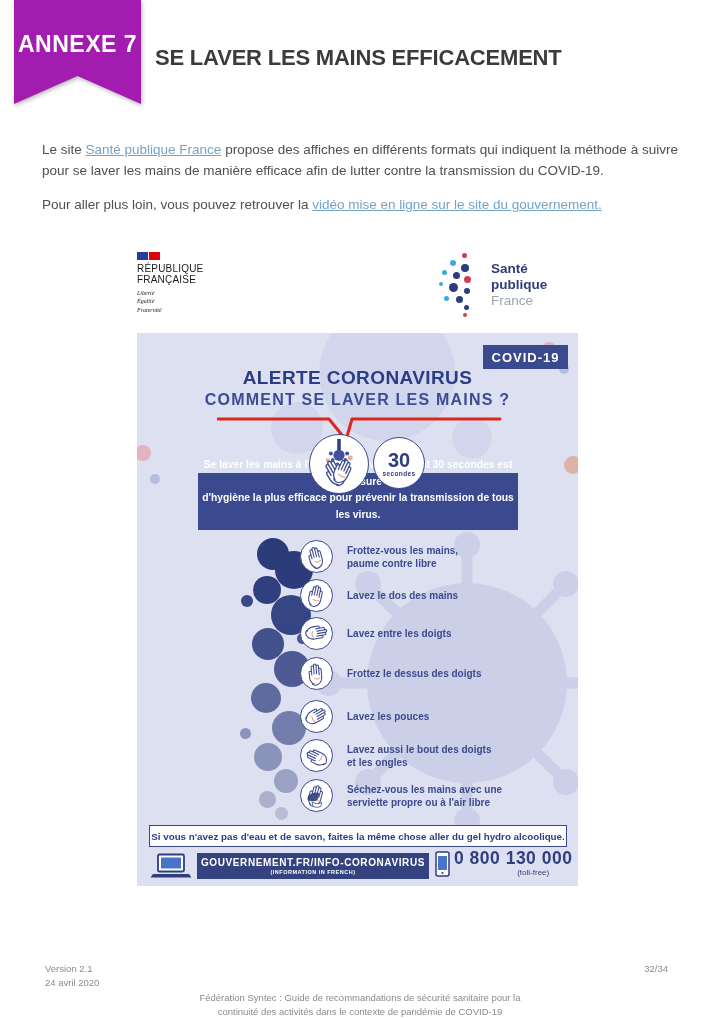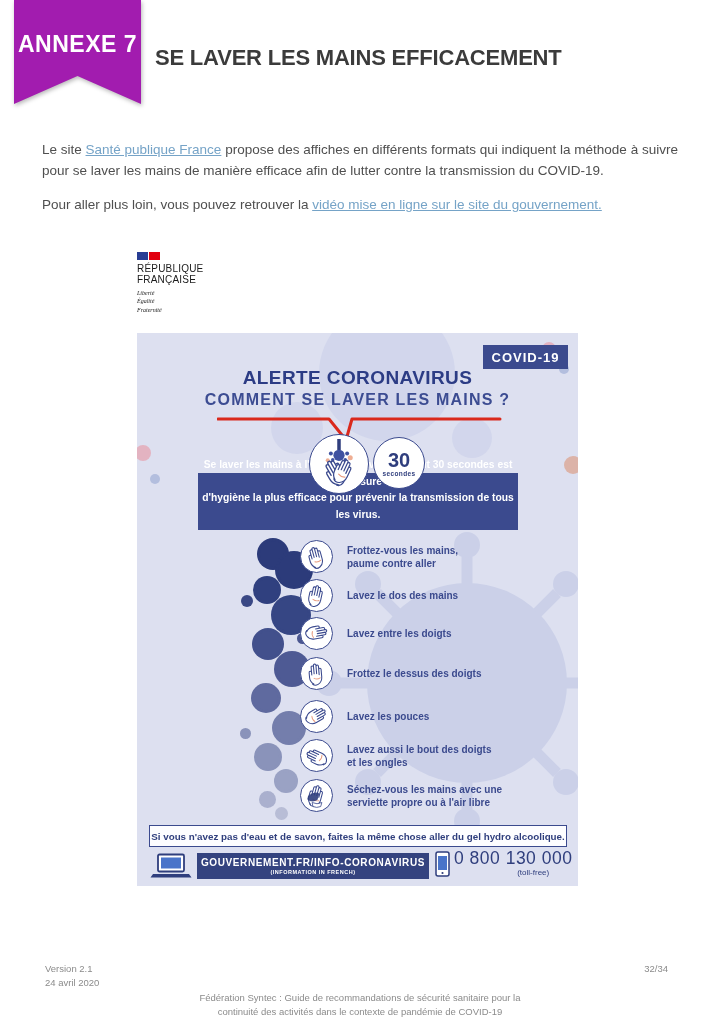--- a/index.html
+++ b/index.html
@@ -71,21 +71,21 @@
             background:#fdfdff;border:1.2px solid #3b4a8e;box-sizing:border-box;
             display:flex;align-items:center;justify-content:center;
             font-size:9.8px;font-weight:bold;color:#2f3e7d;}
   .info-laptop{position:absolute;left:13px;top:520px;z-index:2;}
   .gov-bar{position:absolute;left:60px;top:520px;width:232px;height:26px;background:#34437f;z-index:2;
            display:flex;flex-direction:column;align-items:center;justify-content:center;}
   .gov-bar .site{color:#fff;font-size:10px;font-weight:bold;letter-spacing:.6px;line-height:1.2;}
   .gov-bar .sub{color:#fff;font-size:5.5px;font-weight:bold;letter-spacing:.5px;}
   .info-phone-icon{position:absolute;left:298px;top:518px;z-index:2;}
   .phone-block{position:absolute;left:317px;top:516px;z-index:2;text-align:center;}
-  .phone-block .num{font-size:17.5px;font-weight:400;color:#2f3e7d;letter-spacing:.5px;line-height:1.1;}
+  .phone-block .num{font-size:17.5px;font-weight:700;color:#2f3e7d;letter-spacing:.5px;line-height:1.1;}
   .phone-block .sub{font-size:8px;color:#2f3e7d;margin-left:40px;}
 
   
   .pfoot{position:absolute;top:962px;font-size:9.5px;color:#8b8b8b;line-height:1.5;}
   .pfoot.left{left:45px;}
   .pfoot.center{left:120px;width:480px;text-align:center;margin-top:29px;}
   .pfoot.right{right:52px;}
 </style>
 </head>
 <body>
@@ -122,20 +122,42 @@
       <div>RÉPUBLIQUE</div>
       <div>FRANÇAISE</div>
     </div>
     <div class="rf-motto">
       <div>Liberté</div>
       <div>Égalité</div>
       <div>Fraternité</div>
     </div>
   </div>
 
+  <div class="spf-logo">
+    <div class="spf-dots">
+      <i style="left:21px;top:0;width:5px;height:5px;background:#d23a5a"></i>
+      <i style="left:9px;top:7px;width:6px;height:6px;background:#41a8dc"></i>
+      <i style="left:20px;top:11px;width:8px;height:8px;background:#2e3c7e"></i>
+      <i style="left:1px;top:17px;width:5px;height:5px;background:#41a8dc"></i>
+      <i style="left:12px;top:19px;width:7px;height:7px;background:#2e3c7e"></i>
+      <i style="left:23px;top:23px;width:7px;height:7px;background:#d23a5a"></i>
+      <i style="left:-2px;top:29px;width:4px;height:4px;background:#41a8dc"></i>
+      <i style="left:8px;top:30px;width:9px;height:9px;background:#2e3c7e"></i>
+      <i style="left:23px;top:35px;width:6px;height:6px;background:#2e3c7e"></i>
+      <i style="left:3px;top:43px;width:5px;height:5px;background:#41a8dc"></i>
+      <i style="left:15px;top:43px;width:7px;height:7px;background:#2e3c7e"></i>
+      <i style="left:23px;top:52px;width:5px;height:5px;background:#2e3c7e"></i>
+      <i style="left:22px;top:60px;width:4px;height:4px;background:#d23a5a"></i>
+    </div>
+    <div class="spf-text">
+      <div>Santé</div>
+      <div>publique</div>
+      <div class="fr">France</div>
+    </div>
+  </div>
 
   <div class="poster">
 
     <svg class="wm" width="441" height="553" viewBox="0 0 441 553">
       <g fill="#d2d6ec">
         <circle cx="250" cy="40" r="68"></circle>
         <circle cx="160" cy="95" r="26"></circle>
         <circle cx="335" cy="105" r="20"></circle>
       </g>
       <g fill="#cbd0e8" stroke="#cbd0e8">
@@ -222,21 +244,21 @@
     <div class="virus" style="left:122px;top:458px;width:13px;height:13px;background:#aab0ce;border:2px dotted #aab0ce"></div>
     <div class="virus" style="left:138px;top:474px;width:9px;height:9px;background:#b8bdd6;border:2px dotted #b8bdd6"></div>
 
     <div class="step" style="top:207px">
       <div class="circ2">
           <svg width="26" height="26" viewBox="0 0 32 32">
             <use href="#handicon" transform="rotate(-15 16 16)"></use>
           </svg>
         </div>
       <div class="lbl">Frottez-vous les mains,
-paume contre aller</div>
+paume contre libre</div>
     </div>
     <div class="step" style="top:246px">
       <div class="circ2">
           <svg width="26" height="26" viewBox="0 0 32 32">
             <use href="#handicon" transform="rotate(12 16 16)"></use>
           </svg>
         </div>
       <div class="lbl">Lavez le dos des mains</div>
     </div>
     <div class="step" style="top:324px">

